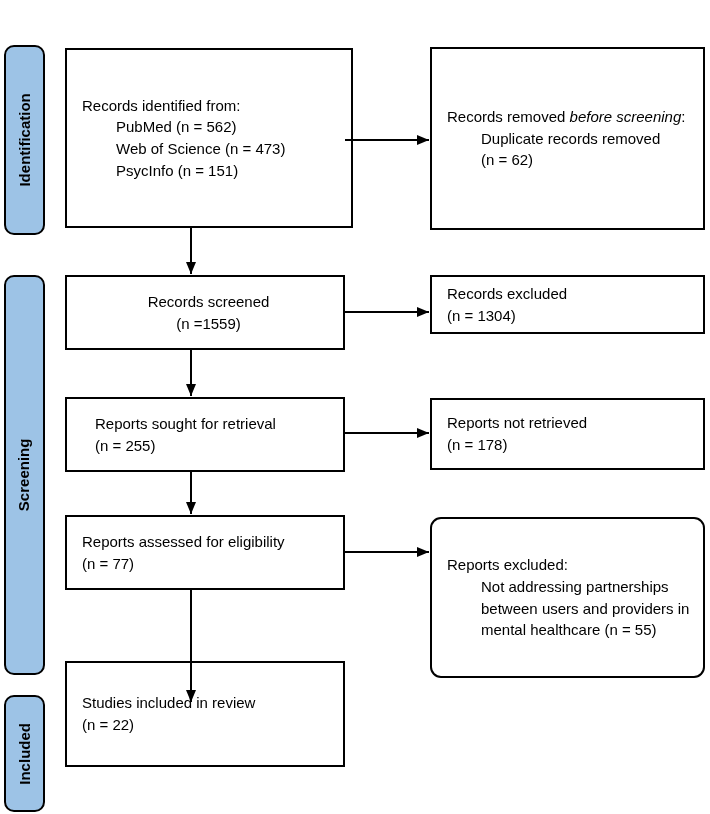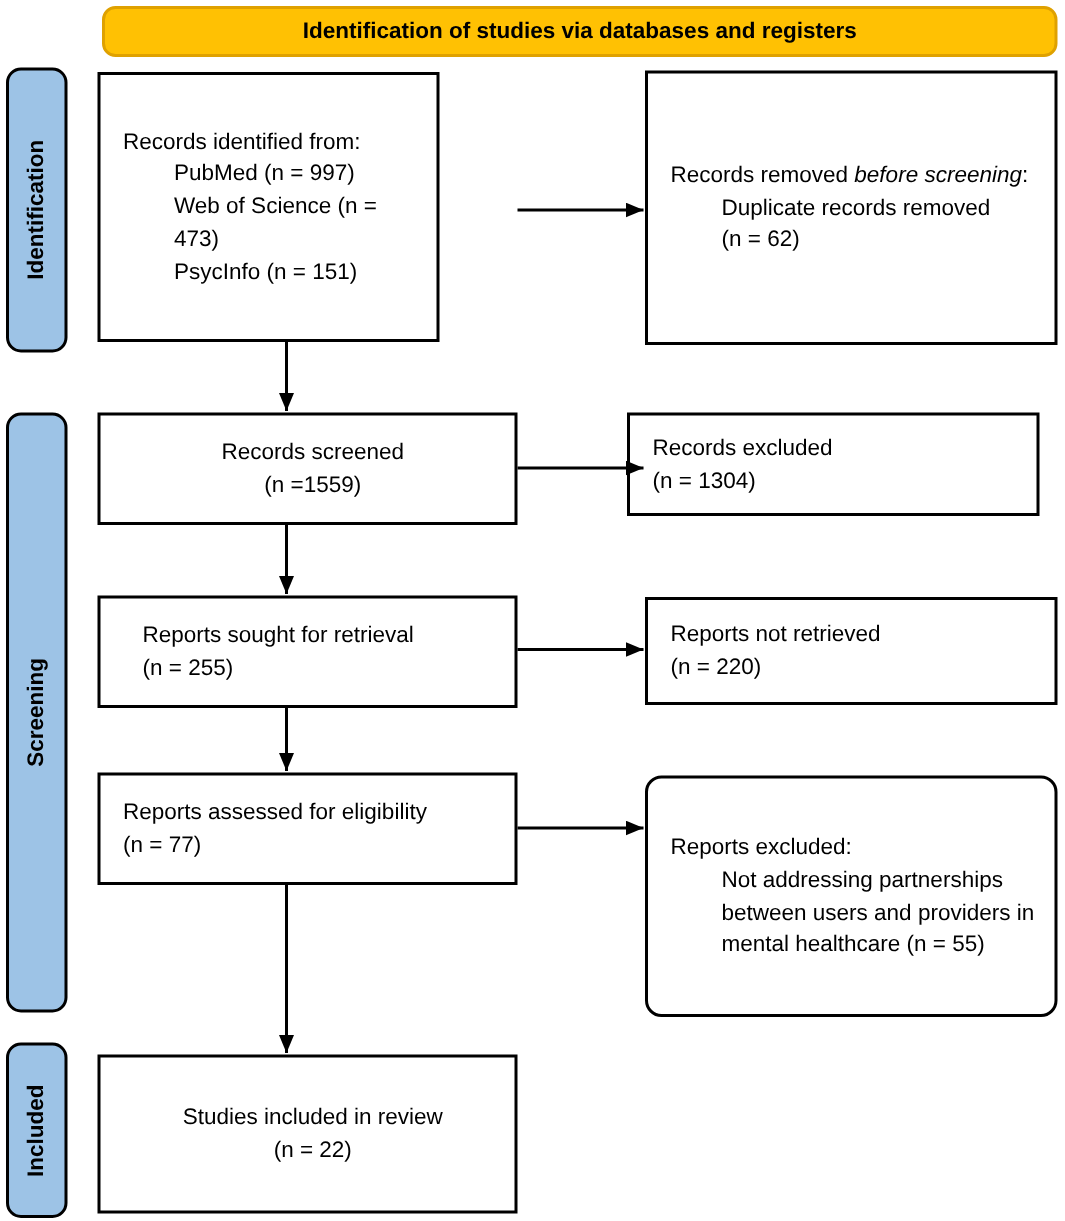--- a/index.html
+++ b/index.html
@@ -28,55 +28,52 @@
   #stage-included       { top:695px; height:117px; }
 
   .box {
     position:absolute; background:#fff; border:2px solid #000;
     box-sizing:border-box; display:flex; flex-direction:column;
     justify-content:center; padding:6px 8px 6px 15px;
   }
   .indent { margin-left:34px; }
   .narrow { max-width:190px; }
 
-  #box-records-identified   { left:65px;  top:48px;  width:228px; height:180px; }
+  #box-records-identified   { left:65px;  top:48px;  width:288px; height:180px; }
   #box-records-removed      { left:430px; top:47px;  width:275px; height:183px; }
   #box-records-screened     { left:65px;  top:275px; width:280px; height:75px;align-items:center; }
-  #box-records-excluded     { left:418px; top:275px; width:275px; height:69px; }
+  #box-records-excluded     { left:430px; top:275px; width:275px; height:59px; }
   #box-reports-sought       { left:65px;  top:397px; width:280px; height:75px;padding-left:28px; }
   #box-reports-not-retrieved{ left:430px; top:398px; width:275px; height:72px; }
   #box-reports-assessed     { left:65px;  top:515px; width:280px; height:75px; }
   #box-reports-excluded     { left:430px; top:517px; width:275px; height:161px;border-radius:11px; }
-  #box-studies-included     { left:65px;  top:703px; width:280px; height:106px;align-items:center; }
+  #box-studies-included     { left:65px;  top:661px; width:280px; height:106px; }
 
   svg.arrows { position:absolute; left:0; top:0; pointer-events:none; }
   svg.arrows line { stroke:#000; stroke-width:2; }
 </style>
 </head>
 <body>
 
 <div class="canvas">
 
-  <div class="banner" style="background-color: rgb(255, 193, 3);">
-    <span>Identification of studies via databases and registers</span>
-  </div>
 
   <div class="stage" id="stage-identification" style="background-color: rgb(157, 195, 230);">
     <span class="stage-label">Identification</span>
   </div>
   <div class="stage" id="stage-screening" style="background-color: rgb(157, 195, 230);">
     <span class="stage-label">Screening</span>
   </div>
   <div class="stage" id="stage-included" style="background-color: rgb(157, 195, 230);">
     <span class="stage-label">Included</span>
   </div>
 
   <div class="box" id="box-records-identified">
     <div>Records identified from:</div>
-    <div class="indent">PubMed (n = 997)</div>
+    <div class="indent">PubMed (n = 562)</div>
     <div class="indent">Web of Science (n = 473)</div>
     <div class="indent">PsycInfo (n = 151)</div>
   </div>
 
   <div class="box" id="box-records-removed">
     <div><span>Records removed </span><em>before screening</em><span>:</span></div>
     <div class="indent narrow">Duplicate records removed (n = 62)</div>
   </div>
 
   <div class="box" id="box-records-screened">
@@ -89,21 +86,21 @@
     <div>(n = 1304)</div>
   </div>
 
   <div class="box" id="box-reports-sought">
     <div>Reports sought for retrieval</div>
     <div>(n = 255)</div>
   </div>
 
   <div class="box" id="box-reports-not-retrieved">
     <div>Reports not retrieved</div>
-    <div>(n = 220)</div>
+    <div>(n = 178)</div>
   </div>
 
   <div class="box" id="box-reports-assessed">
     <div>Reports assessed for eligibility</div>
     <div>(n = 77)</div>
   </div>
 
   <div class="box" id="box-reports-excluded">
     <div>Reports excluded:</div>
     <div class="indent">Not addressing partnerships between users and providers in mental healthcare (n = 55)</div>

